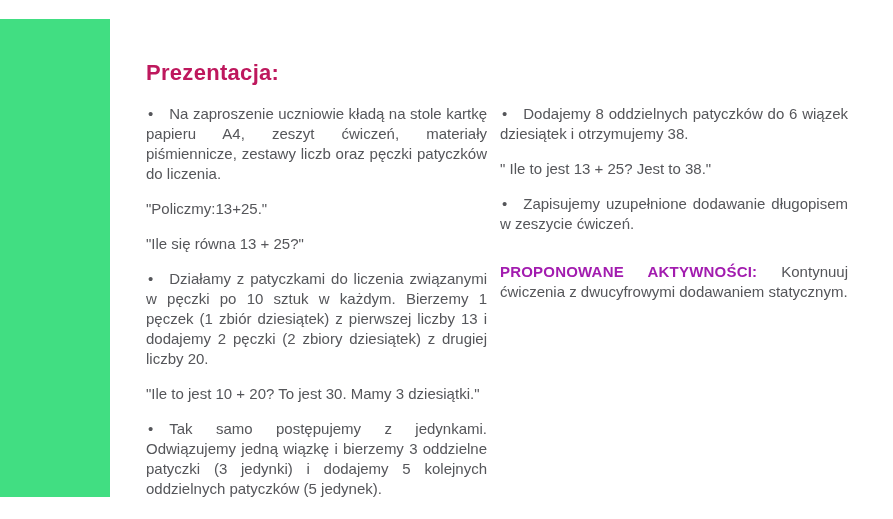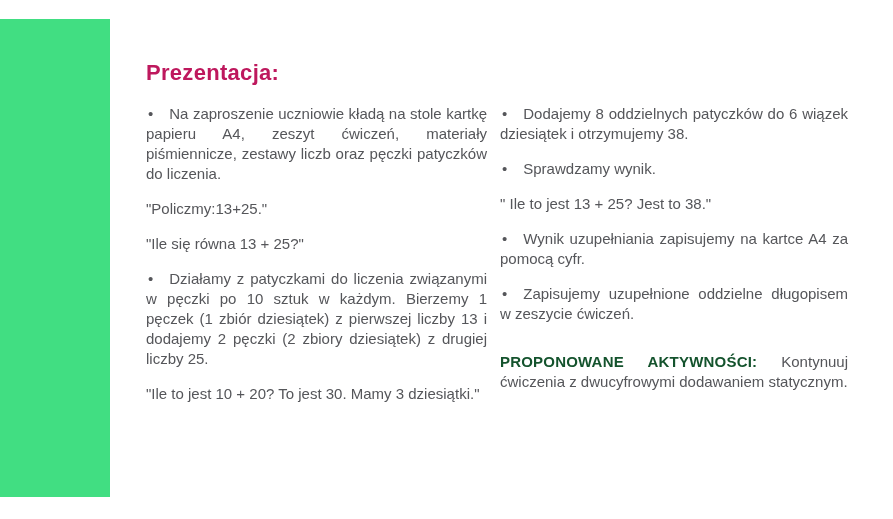--- a/index.html
+++ b/index.html
@@ -56,46 +56,45 @@
     display: inline-block;
     margin-right: 16px;
     margin-left: 2px;
     color: #55565a;
   }
   .activities {
     margin-top: 28px !important;
   }
   .activities .label {
     font-weight: bold;
-    color: #14532d;
+    color: #a21caf;
     letter-spacing: 0.2px;
   }
 </style>
 </head>
 <body>
 
 <div class="accent-bar"></div>
 
 <div class="content">
   <h1 class="page-title">Prezentacja:</h1>
 
   <div class="columns">
 
     <div class="col left">
       <p><span class="bullet">•</span><span>Na zaproszenie uczniowie kładą na stole kartkę papieru A4, zeszyt ćwiczeń, materiały piśmiennicze, zestawy liczb oraz pęczki patyczków do liczenia.</span></p>
       <p><span>"Policzmy:13+25."</span></p>
       <p><span>"Ile się równa 13 + 25?"</span></p>
-      <p><span class="bullet">•</span><span>Działamy z patyczkami do liczenia związanymi w pęczki po 10 sztuk w każdym. Bierzemy 1 pęczek (1 zbiór dziesiątek) z pierwszej liczby 13 i dodajemy 2 pęczki (2 zbiory dziesiątek) z drugiej liczby 25.</span></p>
+      <p><span class="bullet">•</span><span>Działamy z patyczkami do liczenia związanymi w pęczki po 10 sztuk w każdym. Bierzemy 1 pęczek (1 zbiór dziesiątek) z pierwszej liczby 13 i dodajemy 2 pęczki (2 zbiory dziesiątek) z drugiej liczby 20.</span></p>
       <p><span>"Ile to jest 10 + 20? To jest 30. Mamy 3 dziesiątki."</span></p>
+      <p><span class="bullet">•</span><span>Tak samo postępujemy z jedynkami. Odwiązujemy jedną wiązkę i bierzemy 3 oddzielne patyczki (3 jedynki) i dodajemy 5 kolejnych oddzielnych patyczków (5 jedynek).</span></p>
 
     </div>
 
     <div class="col right">
       <p><span class="bullet">•</span><span>Dodajemy 8 oddzielnych patyczków do 6 wiązek dziesiątek i otrzymujemy 38.</span></p>
-      <p><span class="bullet">•</span><span>Sprawdzamy wynik.</span></p>
       <p><span>" Ile to jest 13 + 25? Jest to 38."</span></p>
-      <p><span class="bullet">•</span><span>Wynik uzupełniania zapisujemy na kartce A4 za pomocą cyfr.</span></p>
-      <p><span class="bullet">•</span><span>Zapisujemy uzupełnione oddzielne długopisem w zeszycie ćwiczeń.</span></p>
+      <p><span class="bullet">•</span><span>Zapisujemy uzupełnione dodawanie długopisem w zeszycie ćwiczeń.</span></p>
       <p class="activities"><span class="label">PROPONOWANE AKTYWNOŚCI:</span><span> Kontynuuj ćwiczenia z dwucyfrowymi dodawaniem statycznym.</span></p>
     </div>
 
   </div>
 </div>
 
 </body></html>

